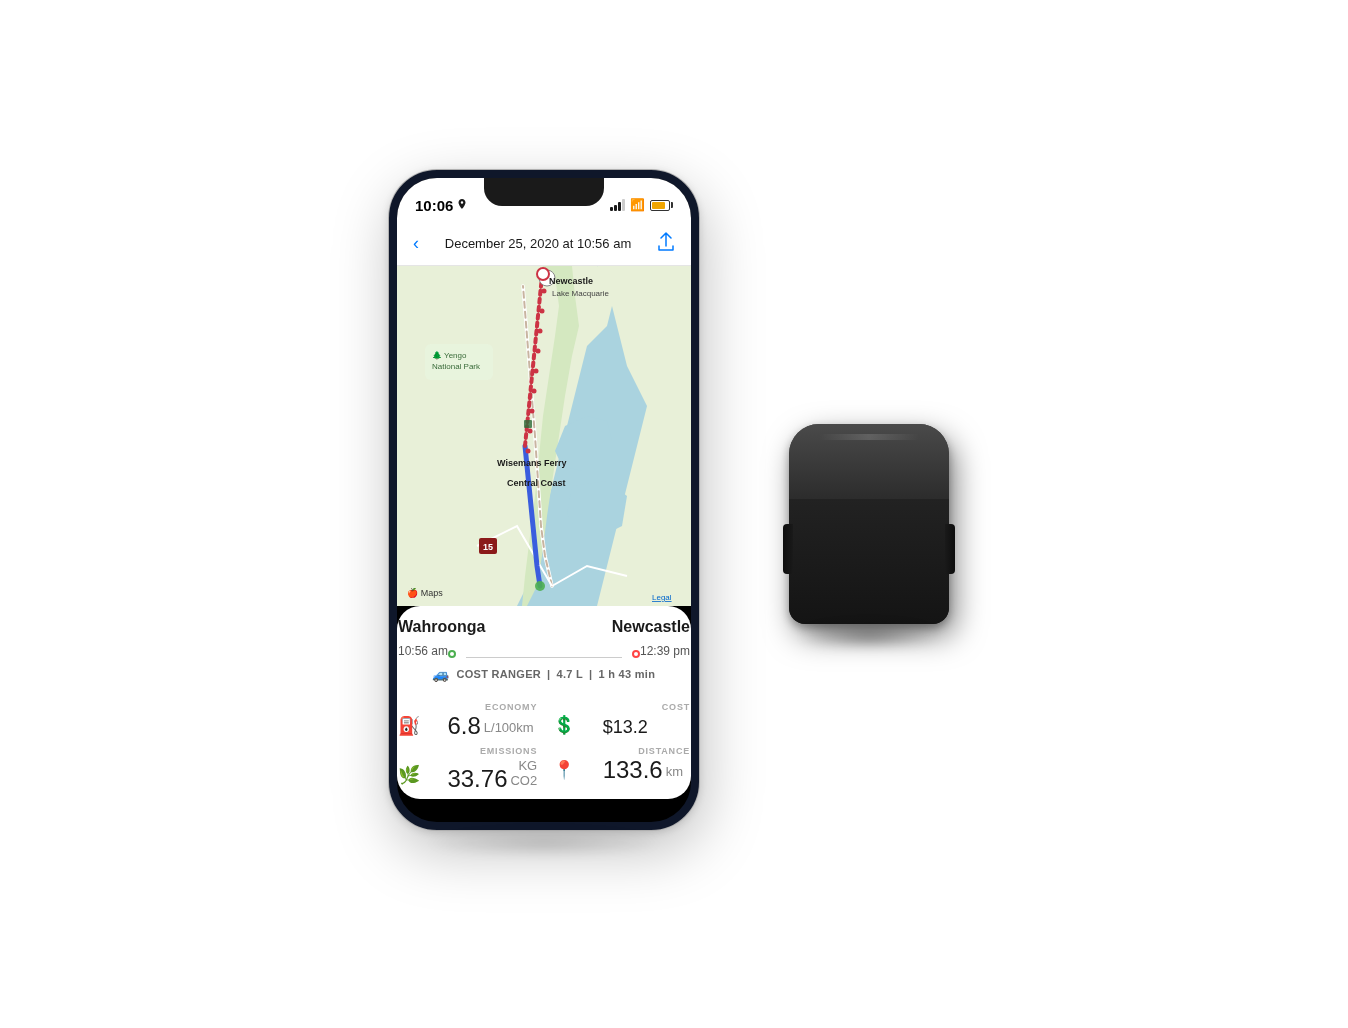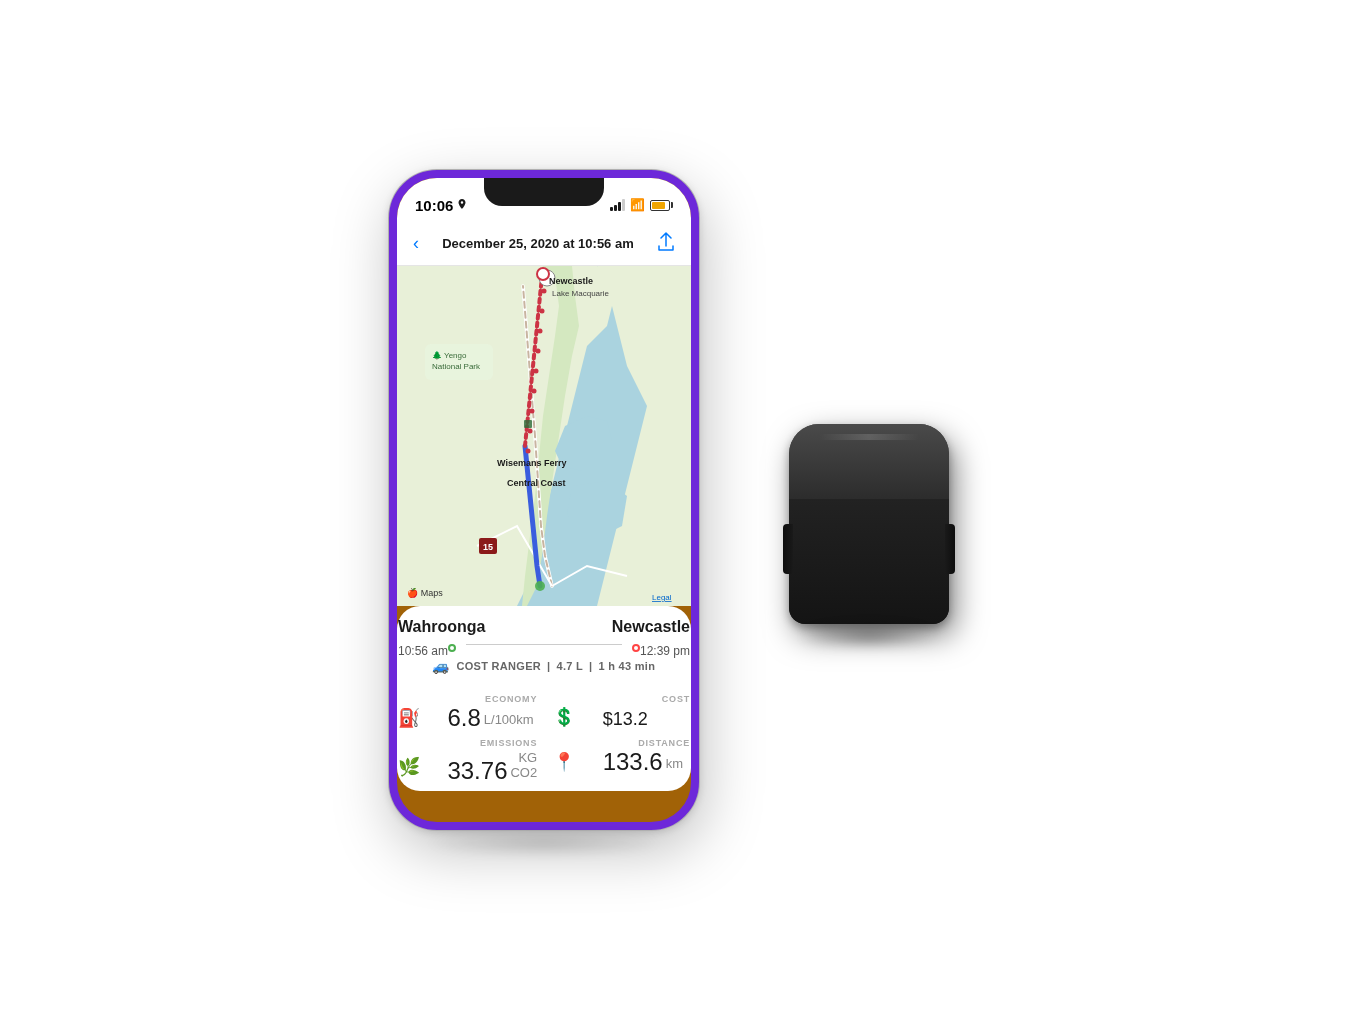--- a/index.html
+++ b/index.html
@@ -25,23 +25,23 @@
     
     .phone-wrapper {
       display: flex;
       flex-direction: column;
       align-items: center;
     }
 
     .phone {
       width: 310px;
       height: 660px;
-      background: #a16207;
+      background: #000000;
       border-radius: 48px;
-      border: 8px solid #6d28d9;
+      border: 8px solid #0f172a;
       box-shadow:
         0 0 0 1px #b0b0b0,
         4px 20px 60px rgba(0,0,0,0.25),
         0 2px 8px rgba(0,0,0,0.15);
       position: relative;
       overflow: hidden;
     }
 
     
     .phone::before {
@@ -112,21 +112,21 @@
       height: 44px;
       display: flex;
       align-items: center;
       justify-content: space-between;
       padding: 0 16px;
       border-bottom: 1px solid #e5e5e5;
     }
 
     .nav-title {
       font-size: 13px;
-      font-weight: 700;
+      font-weight: 400;
       color: #1a1a1a;
       text-align: center;
       flex: 1;
     }
 
     .nav-back {
       color: #007AFF;
       font-size: 18px;
       font-weight: 300;
       cursor: pointer;
@@ -166,22 +166,23 @@
     }
 
     .endpoint-name {
       font-size: 16px;
       font-weight: 600;
       color: #1a1a1a;
     }
 
     .trip-timeline {
       display: flex;
-      align-items: flex-start;
+      align-items: flex-end;
       justify-content: space-between;
+      margin-bottom: 8px;
     }
 
     .trip-time {
       font-size: 12px;
       color: #555;
     }
 
     .timeline-line {
       flex: 1;
       height: 1px;

